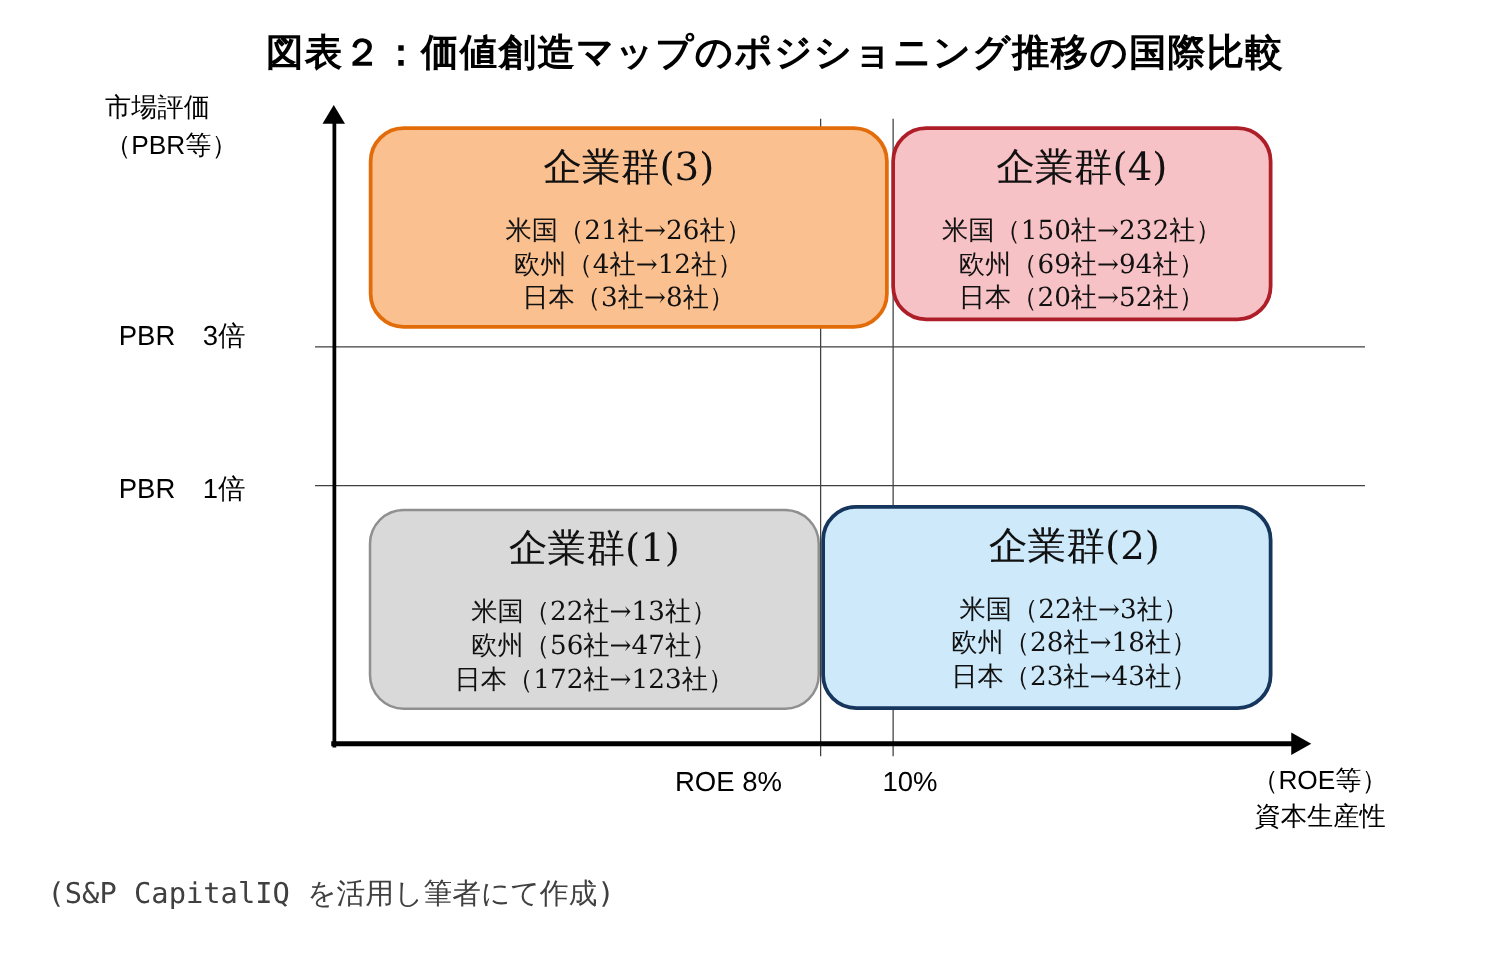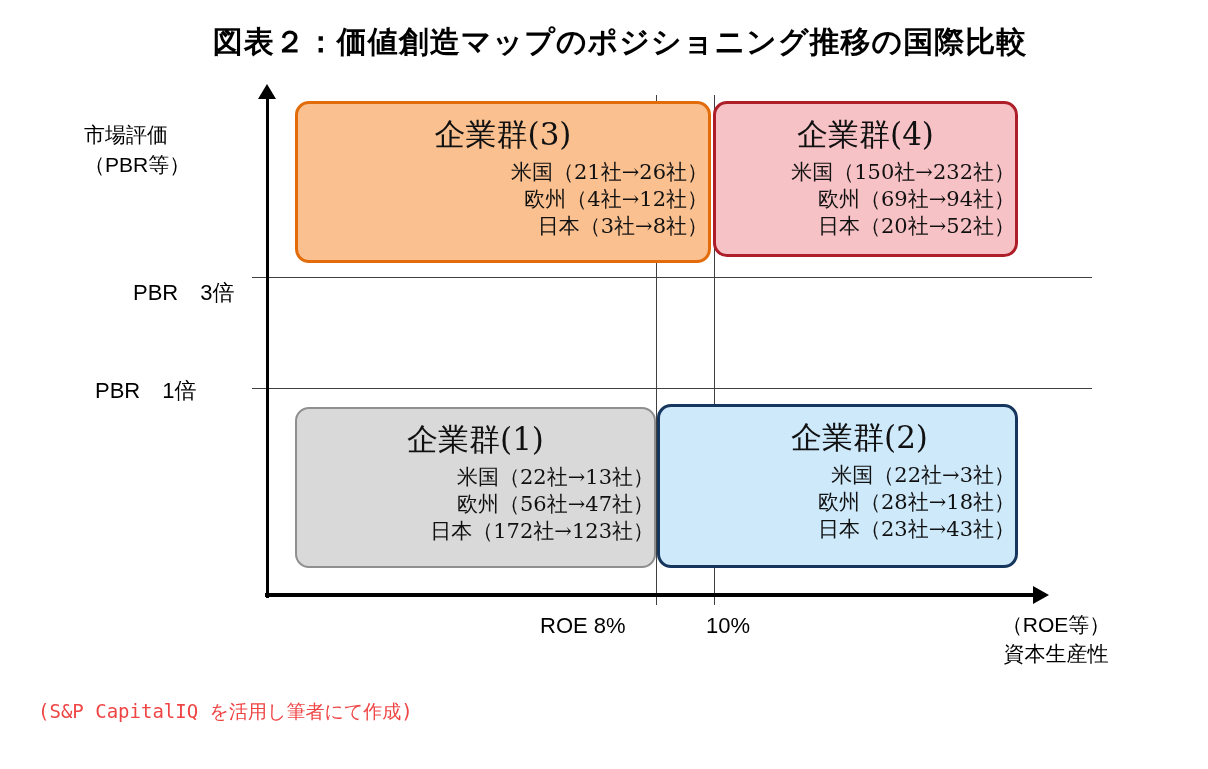--- a/index.html
+++ b/index.html
@@ -88,77 +88,75 @@
   
   .y-label {
     position: absolute;
     left: 84px;
     top: 72px;
     font-size: 21px;
     line-height: 30px;
     color: #000000;
     white-space: nowrap;
     z-index: 2;
-    margin-top: 48px;
   }
   .tick {
     position: absolute;
     font-size: 22px;
     color: #000000;
     white-space: nowrap;
     z-index: 2;
   }
-  .tick.pbr3 { left: 95px; top: 278px; margin-left: 38px; }
+  .tick.pbr3 { left: 95px; top: 254px; }
   .tick.pbr1 { left: 95px; top: 376px; }
   .tick.roe8 { left: 540px; top: 613px; width: 130px; text-align: left; }
   .tick.roe10 { left: 700px; top: 613px; width: 56px; text-align: center; }
   .x-label {
     position: absolute;
     left: 980px;
     top: 610px;
     width: 152px;
     text-align: center;
     font-size: 21px;
     line-height: 29px;
     color: #000000;
     white-space: nowrap;
     z-index: 2;
   }
   
   .box {
     position: absolute;
     box-sizing: border-box;
     border: 3px solid;
-    border-radius: 14px;
+    border-radius: 28px;
     padding-top: 13px;
     text-align: center;
     z-index: 1;
     font-family: "DejaVu Serif", "Liberation Serif", serif;
     color: #111111;
   }
   .box.group3 { left: 295px; top: 101px; width: 416px; height: 162px; }
   .box.group4 { left: 713px; top: 101px; width: 305px; height: 156px; }
   .box.group1 { left: 295px; top: 407px; width: 361px; height: 161px; border-width: 2px; }
   .box.group2 { left: 657px; top: 404px; width: 361px; height: 164px; }
   .box-title {
     font-size: 31px;
     line-height: 34px;
   }
   .box-lines {
-    margin-top: 8px;
+    margin-top: 20px;
     font-size: 21px;
     line-height: 27px;
-    text-align: right;
   }
   .footer {
     position: absolute;
     left: 38px;
     top: 699px;
-    font-size: 19px;
-    color: #ef4444;
+    font-size: 23px;
+    color: #404040;
     font-family: "DejaVu Sans Mono", "Liberation Mono", monospace;
     white-space: nowrap;
     z-index: 2;
     text-align: center;
   }
 </style>
 </head>
 <body>
 
 <div class="canvas">

